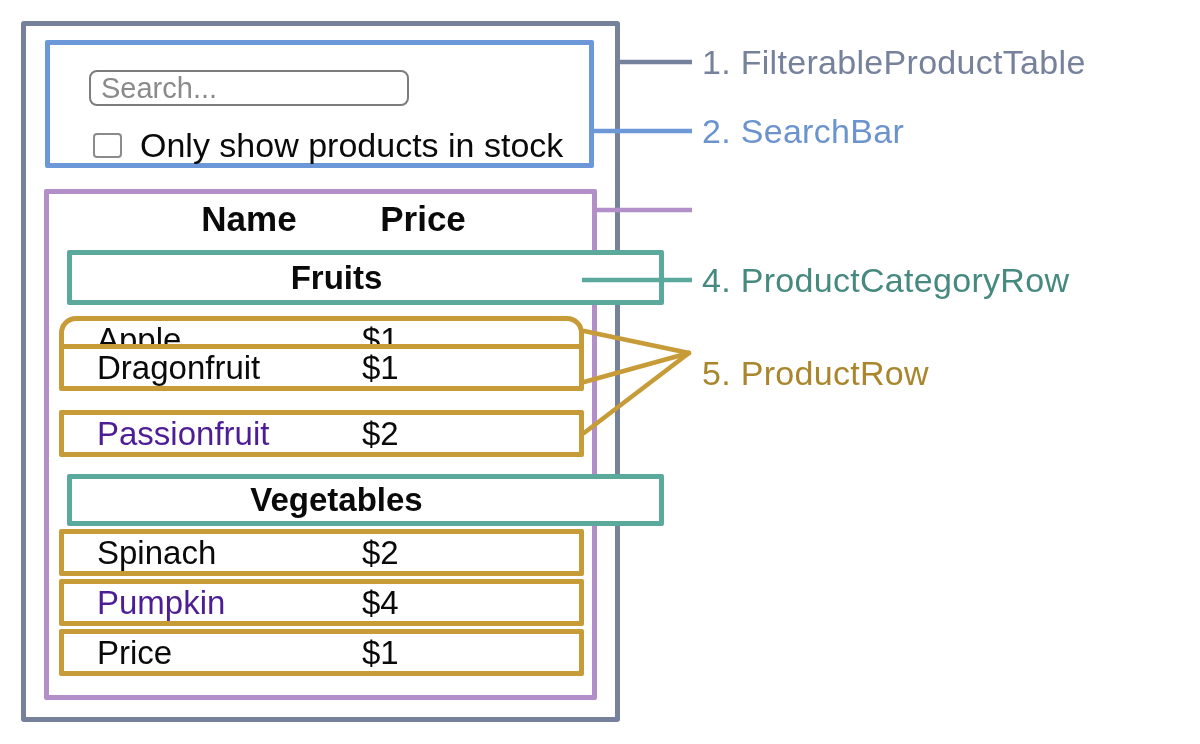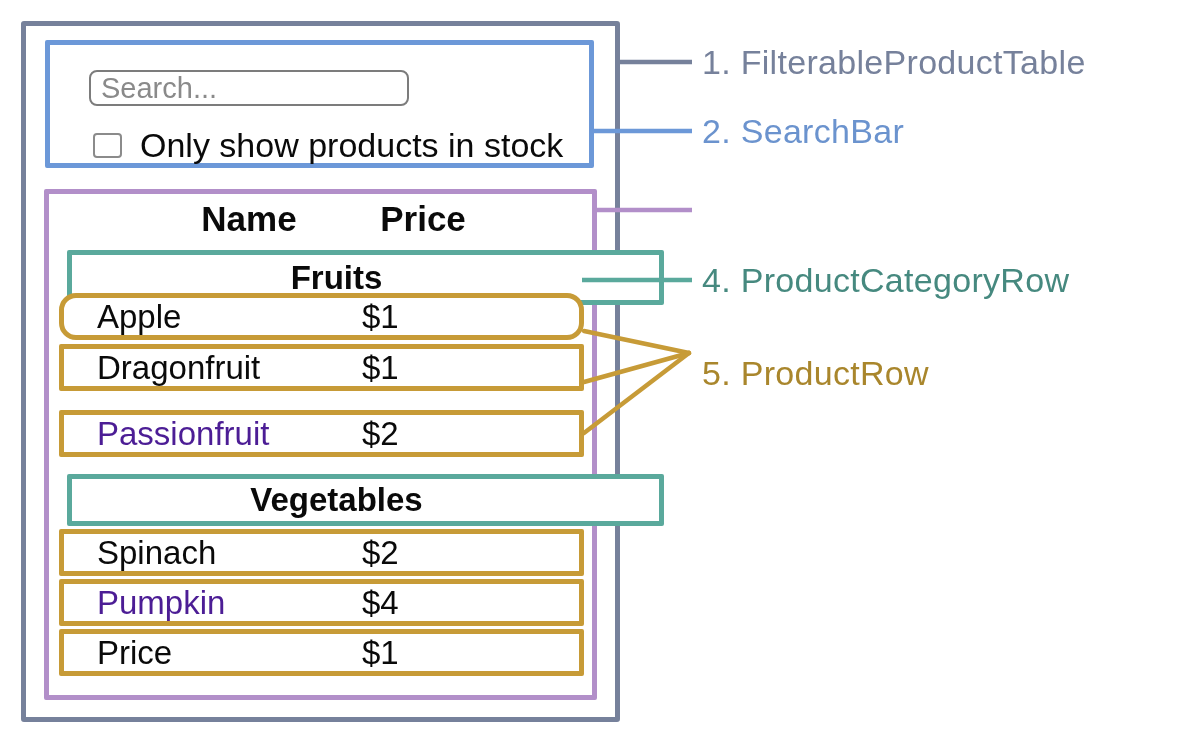--- a/index.html
+++ b/index.html
@@ -59,21 +59,21 @@
 
   <div class="box table-box">
     <span class="th th-name">Name</span>
     <span class="th th-price">Price</span>
   </div>
 
   <div class="box category-box" style="top:250px;height:55px;">
     <span class="cat-label">Fruits</span>
   </div>
 
-  <div class="box row-box" style="top:293px;border-radius:17px;">
+  <div class="box row-box" style="top:316px;border-radius:17px;">
     <span class="cell-name">Apple</span>
     <span class="cell-price">$1</span>
   </div>
   <div class="box row-box" style="top:344px;">
     <span class="cell-name">Dragonfruit</span>
     <span class="cell-price">$1</span>
   </div>
   <div class="box row-box" style="top:410px;">
     <span class="cell-name red">Passionfruit</span>
     <span class="cell-price">$2</span>

